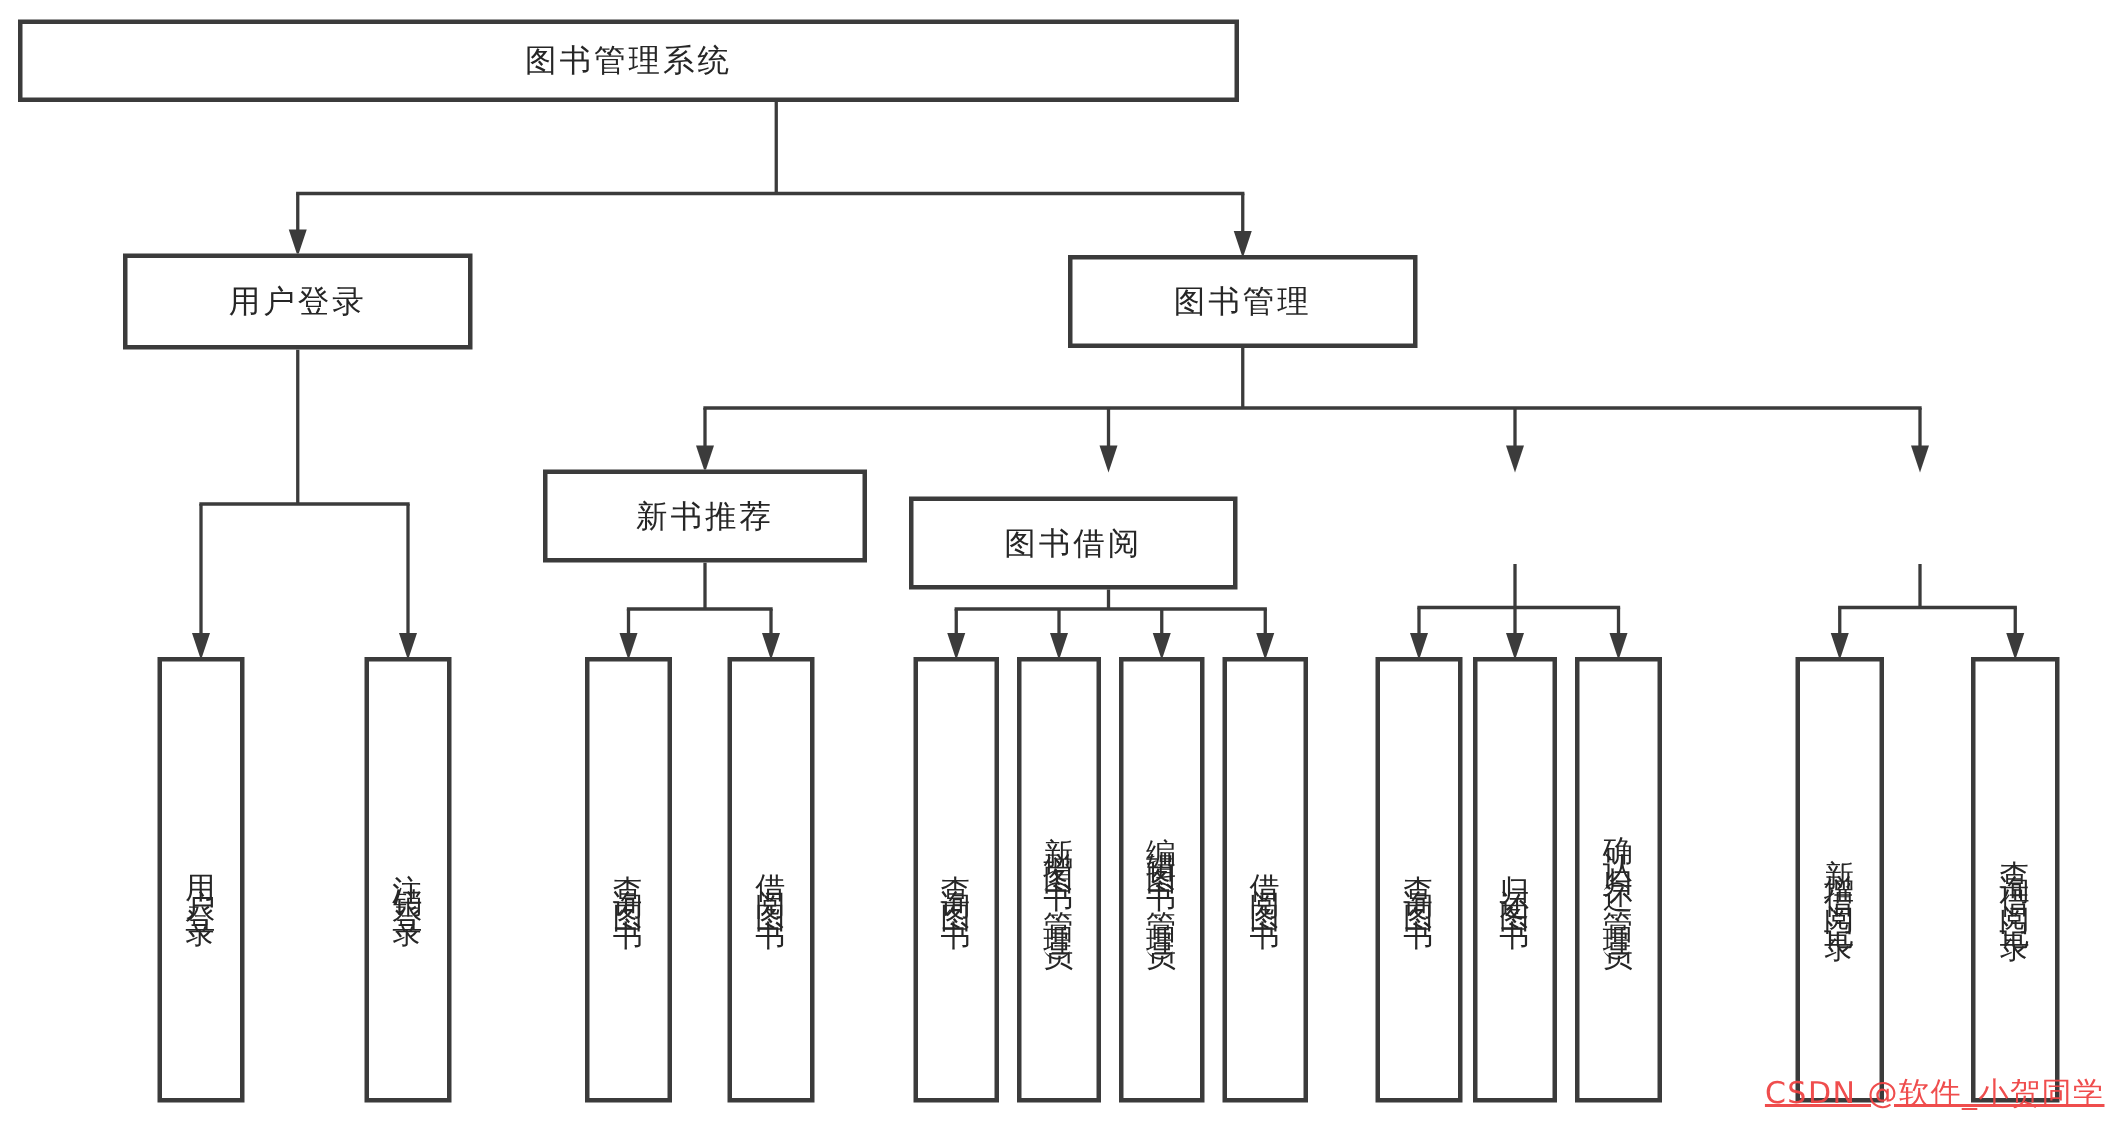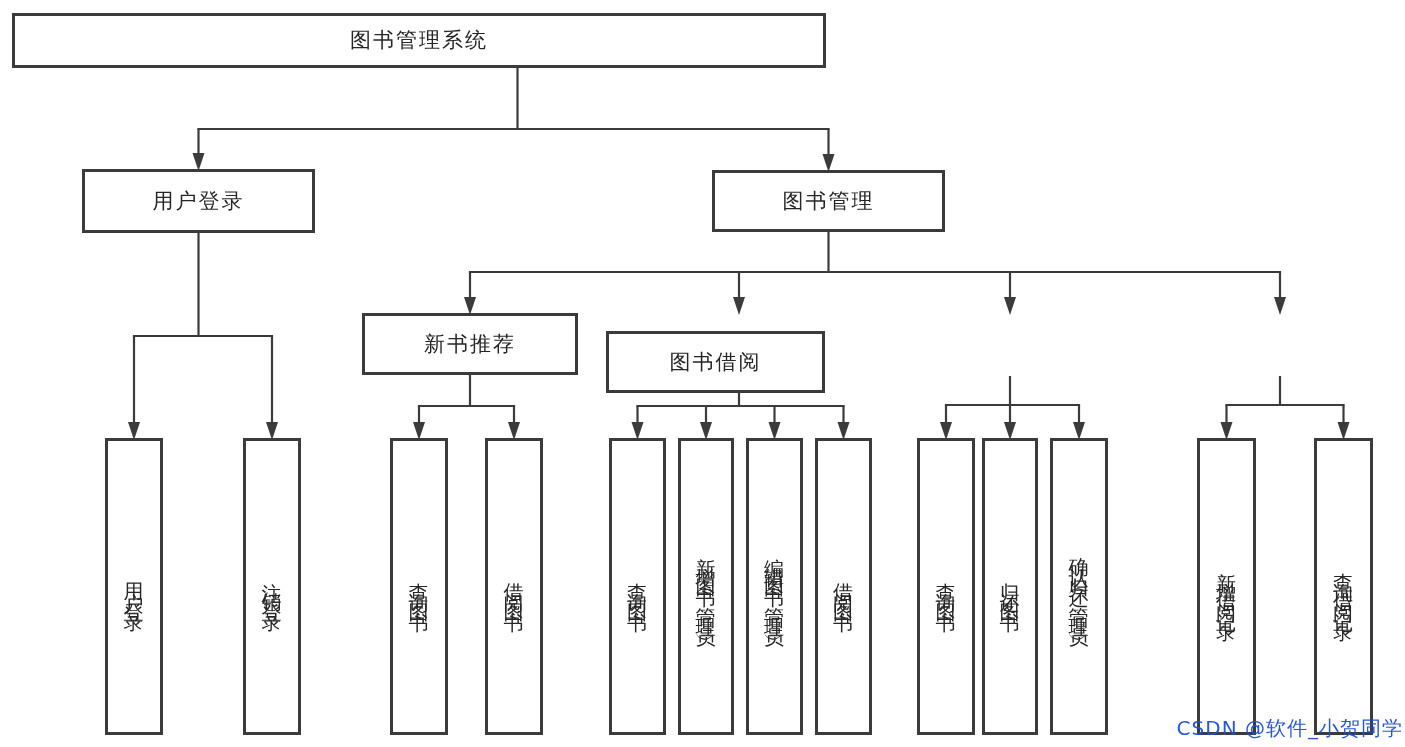--- a/index.html
+++ b/index.html
@@ -97,21 +97,21 @@
       <line x1="1079" y1="405" x2="1079" y2="424" stroke="#3b3b3b" stroke-width="2.2"></line>
       <polygon points="1073,422 1085,422 1079,440" fill="#3b3b3b"></polygon>
       <line x1="1280" y1="376" x2="1280" y2="405" stroke="#3b3b3b" stroke-width="2.2"></line>
       <line x1="1225.4" y1="405" x2="1344.6" y2="405" stroke="#3b3b3b" stroke-width="2.2"></line>
       <line x1="1226.5" y1="405" x2="1226.5" y2="424" stroke="#3b3b3b" stroke-width="2.2"></line>
       <polygon points="1220.5,422 1232.5,422 1226.5,440" fill="#3b3b3b"></polygon>
       <line x1="1343.5" y1="405" x2="1343.5" y2="424" stroke="#3b3b3b" stroke-width="2.2"></line>
       <polygon points="1337.5,422 1349.5,422 1343.5,440" fill="#3b3b3b"></polygon>
     </svg>
 
-  <div id="watermark" style="color: #1d4ed8;">CSDN @软件_小贺同学</div>
+  <div id="watermark" style="color: #ef4444; text-decoration: underline;">CSDN @软件_小贺同学</div>
 <div class="node" style="left: 12px; top: 13px; width: 814px; height: 55px;">
       <span class="node-label">图书管理系统</span>
     </div>
     <div class="node" style="left: 82px; top: 169px; width: 233px; height: 64px;">
       <span class="node-label">用户登录</span>
     </div>
     <div class="node" style="left: 712px; top: 170px; width: 233px; height: 62px;">
       <span class="node-label">图书管理</span>
     </div>
     <div class="node" style="left: 362px; top: 313px; width: 216px; height: 62px;">

